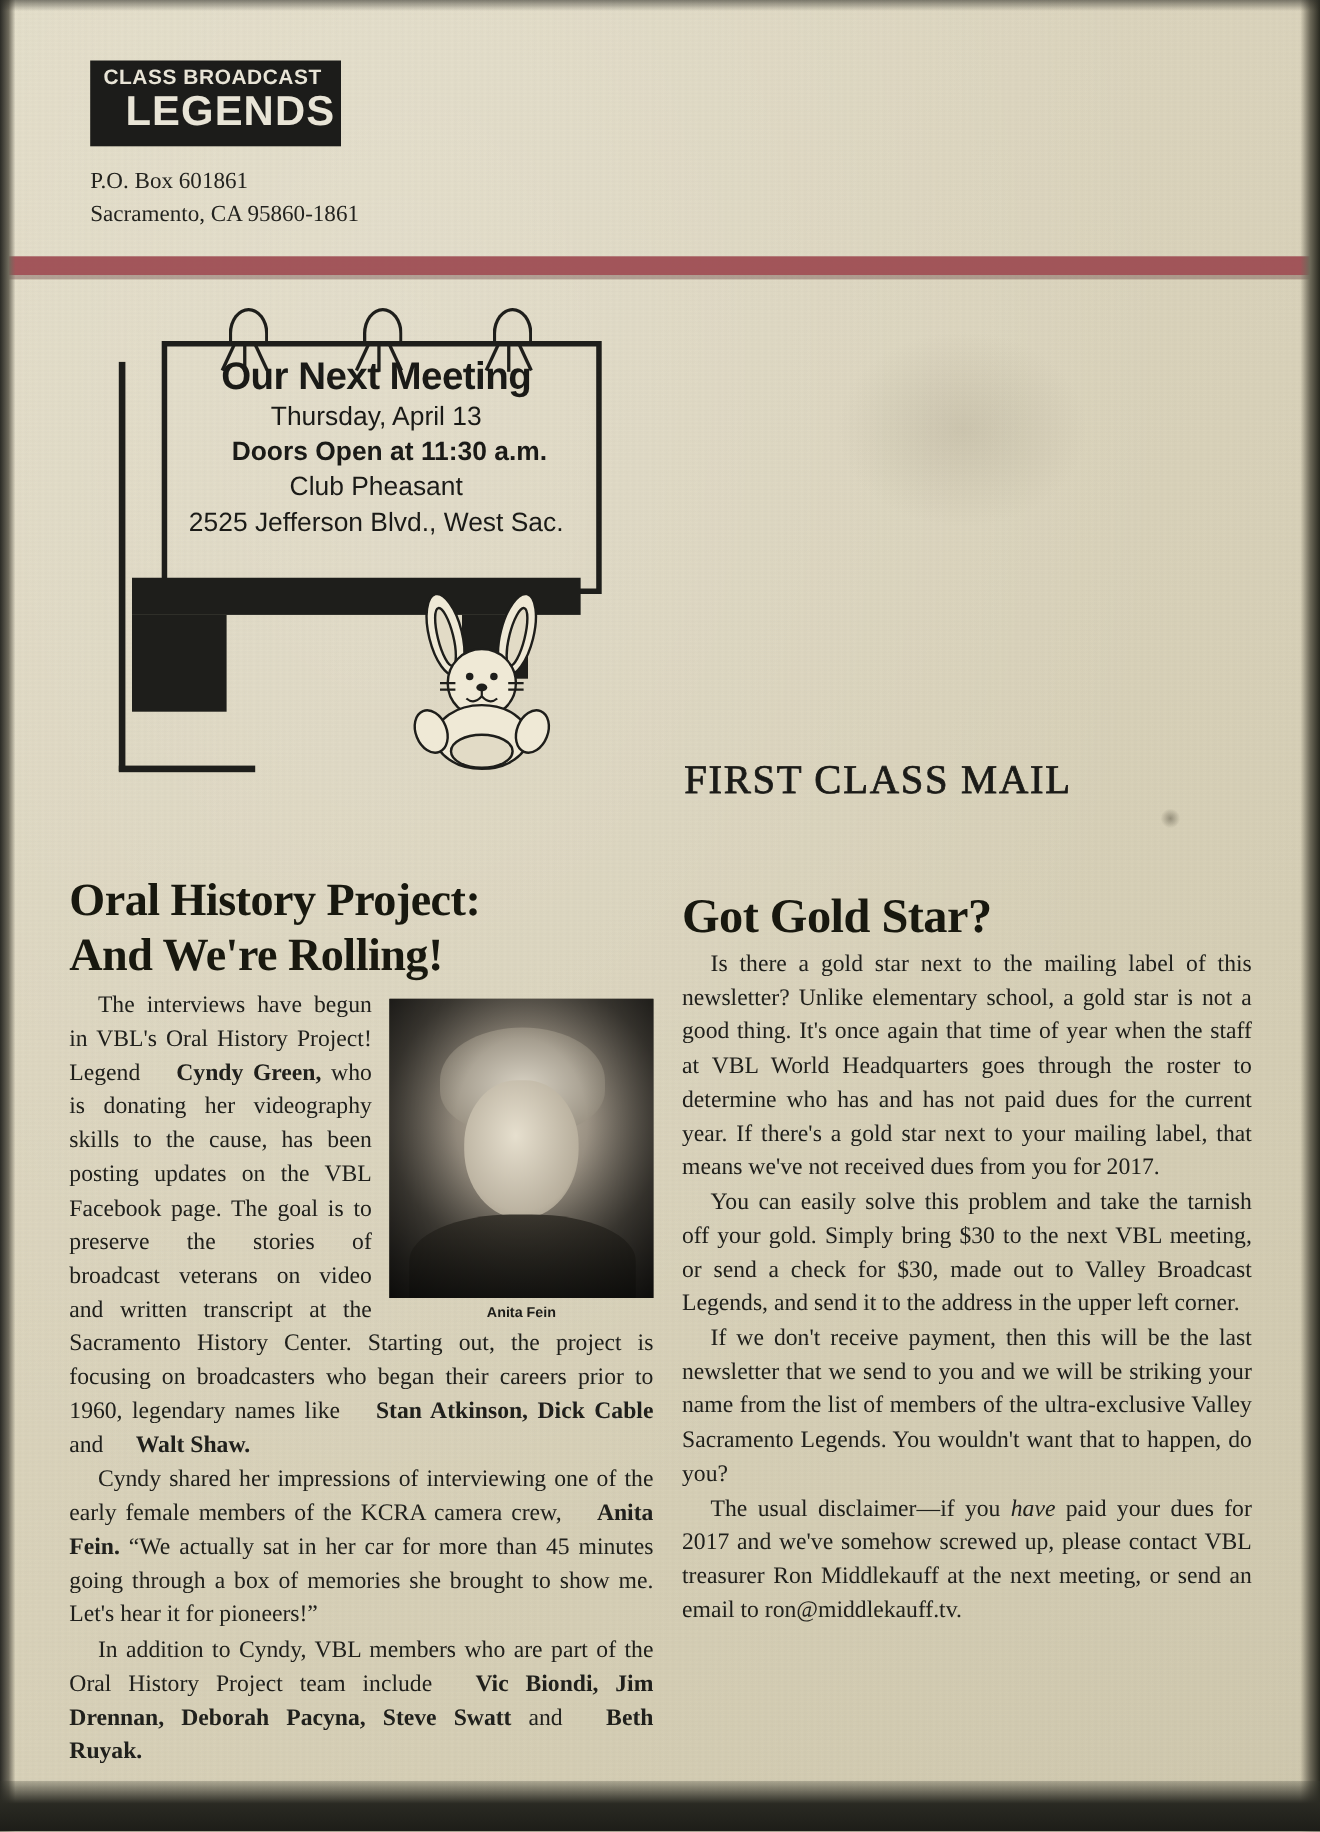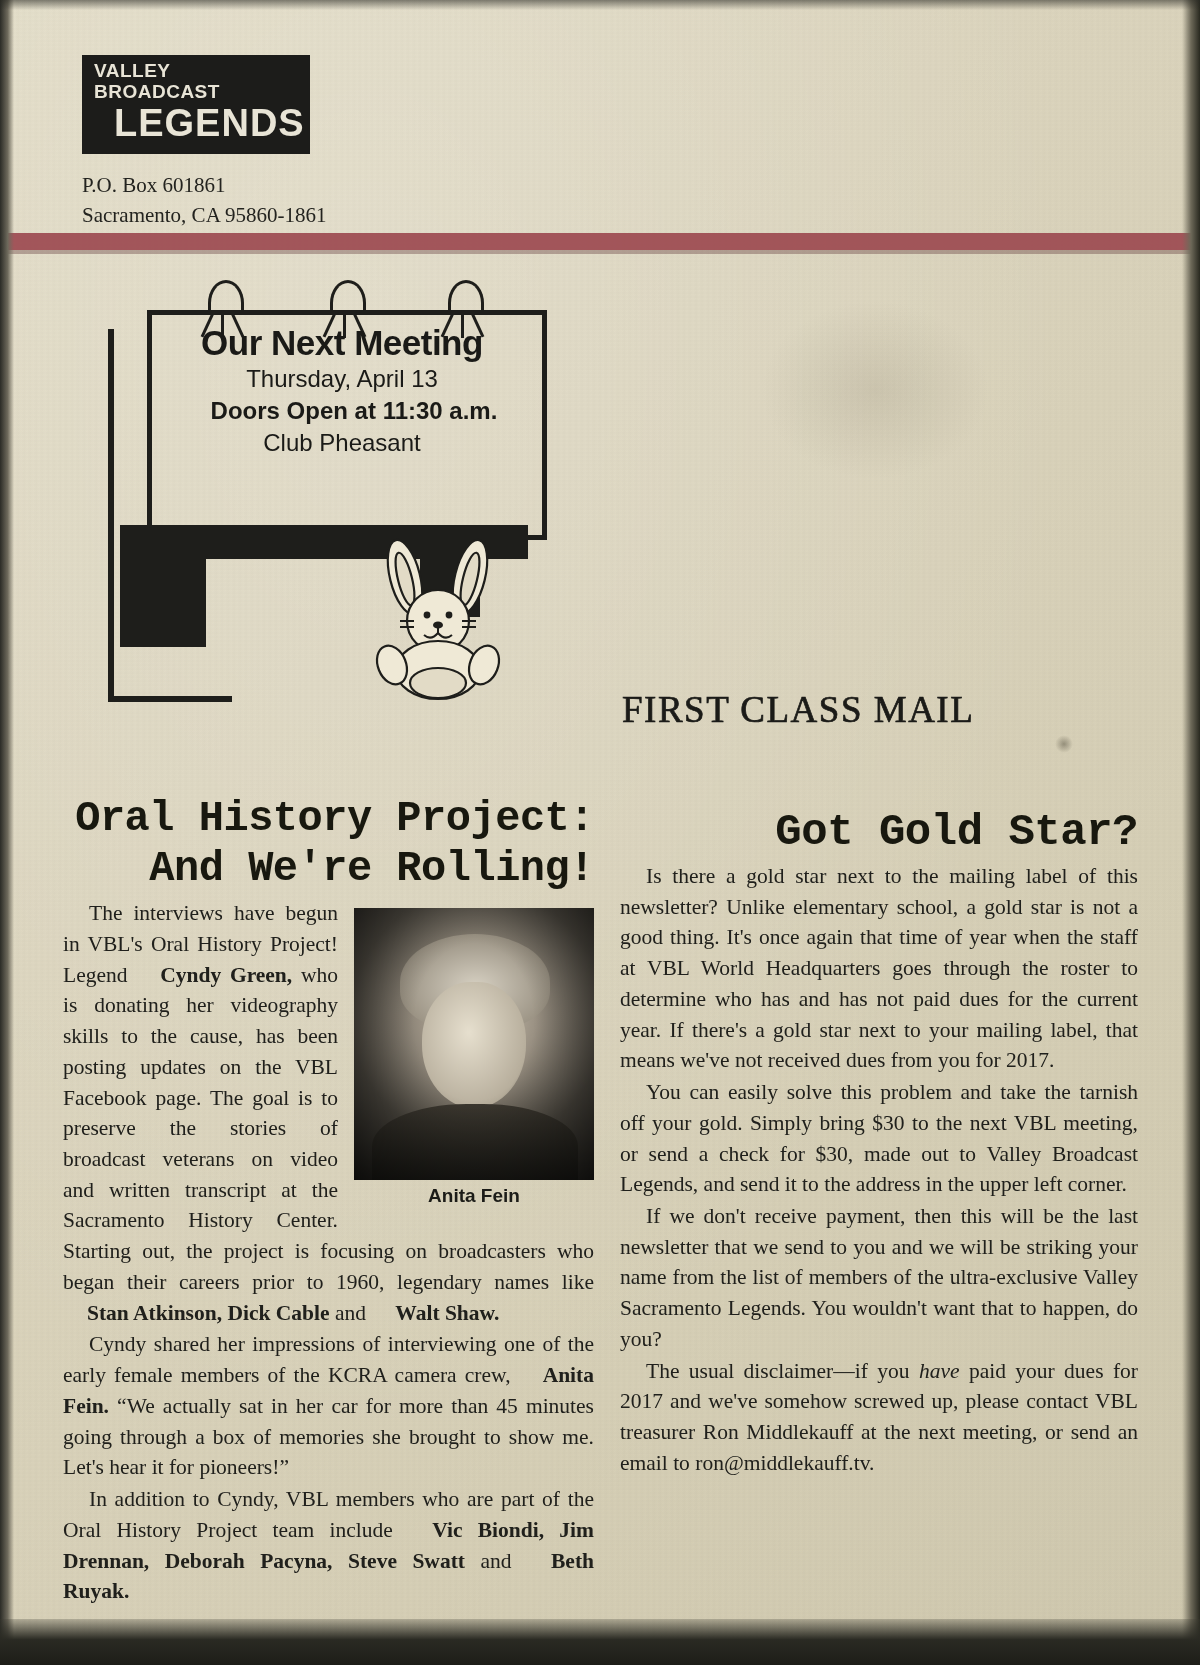--- a/index.html
+++ b/index.html
@@ -230,28 +230,27 @@
     position: absolute;
     left: 63px; top: 795px;
     width: 531px;
   }
   .col-right {
     position: absolute;
     left: 620px; top: 795px;
     width: 518px;
   }
   .headline {
-    font-family: Liberation Mono, monospace;
+    font-family: Liberation Serif, serif;
     font-weight: bold;
     font-size: 42px;
     line-height: 1.18;
     color: #18180f;
     letter-spacing: -0.5px;
     margin: 0 0 4px 0;
-    text-align: right;
   }
   .headline.right {
     font-size: 44px;
     margin-bottom: 2px;
     margin-top: 12px;
   }
   .body-text {
     font-family: "Liberation Serif", serif;
     font-size: 21.5px;
     line-height: 1.43;
@@ -304,21 +303,21 @@
     background: linear-gradient(180deg, #3b372f, #131310);
   }
   .photo .vig {
     position: absolute;
     inset: 0;
     background: radial-gradient(ellipse at 50% 42%, rgba(0,0,0,0) 35%, rgba(0,0,0,0.55) 100%);
   }
   .photo-caption {
     font-family: "Liberation Sans", sans-serif;
     font-weight: bold;
-    font-size: 19px;
+    font-size: 13px;
     text-align: center;
     color: #1c1c18;
     margin-top: 5px;
   }
   .smudge1 {
     position: absolute;
     left: 760px; top: 300px;
     width: 230px; height: 180px;
     background: radial-gradient(ellipse at 50% 50%, rgba(120,112,92,0.16), rgba(0,0,0,0) 70%);
     pointer-events: none;
@@ -332,21 +331,21 @@
   }
 </style>
 </head>
 <body>
 
 <div class="page">
   <div class="noise"></div>
 
   <div class="masthead">
     <div class="logo-box">
-      <div class="logo-top">VALLEY BROADCAST</div>
+      <div class="logo-top">CLASS BROADCAST</div>
       <div class="logo-bottom">LEGENDS</div>
     </div>
     <div class="address">
       <div>P.O. Box 601861</div>
       <div>Sacramento, CA 95860-1861</div>
     </div>
   </div>
 
   <div class="red-rule"></div>
   <div class="red-rule-shadow"></div>
@@ -444,19 +443,20 @@
       <p>If we don't receive payment, then this will be the last newsletter that we send to you and we will be striking your name from the list of members of the ultra-exclusive Valley Sacramento Legends. You wouldn't want that to happen, do you?</p>
       <p>The usual disclaimer—if you <span class="i">have</span> paid your dues for 2017 and we've somehow screwed up, please contact VBL treasurer Ron Middlekauff at the next meeting, or send an email to ron@middlekauff.tv.</p>
     </div>
   </div>
 
   <div class="sign-text" style="left:147px; top:324px;">
     <div class="sign-title">Our Next Meeting</div>
     <div class="sign-line">Thursday, April 13</div>
     <div class="sign-line b">Doors Open at 11:30 a.m.</div>
     <div class="sign-line">Club Pheasant</div>
+    <div class="sign-line">2525 Jefferson Blvd., West Sac.</div>
   </div>
 
   <div class="edge-left"></div>
   <div class="edge-right"></div>
   <div class="edge-bottom"></div>
   <div class="edge-top"></div>
 </div>
 
 </body></html>

